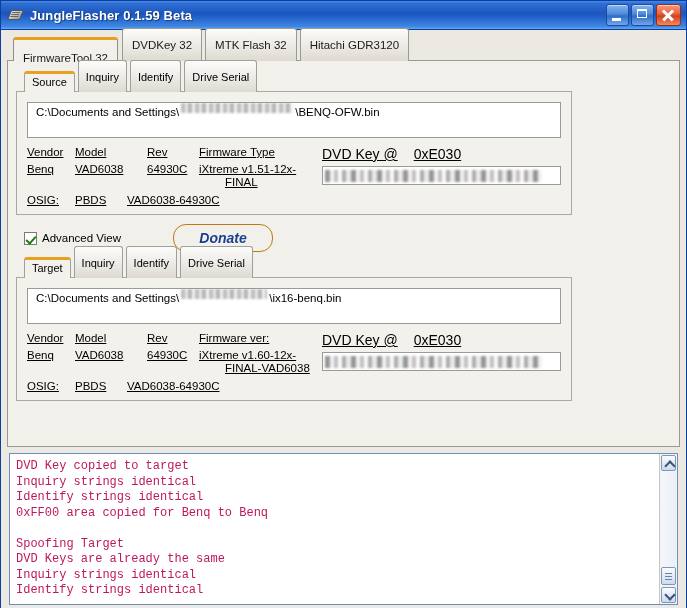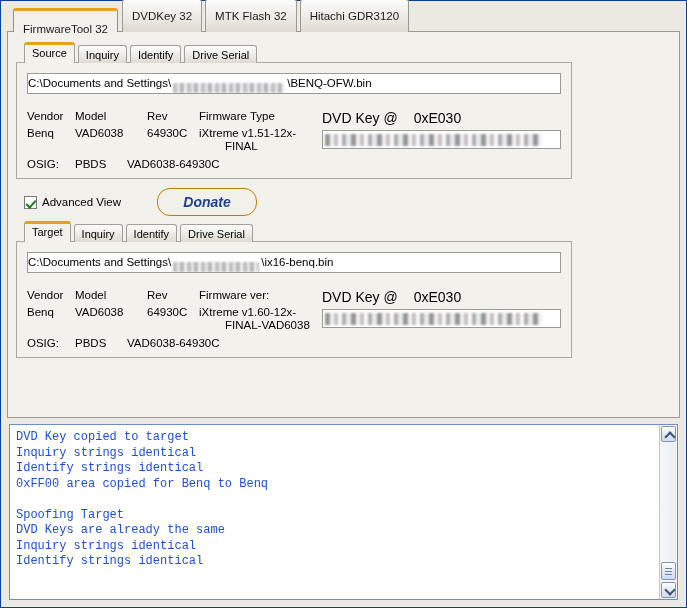--- a/index.html
+++ b/index.html
@@ -149,21 +149,21 @@
 
   
   .panelwrap { position: relative; }
   .subtabstrip {
     display: flex; align-items: flex-end;
     height: 21px;
     padding-left: 8px;
     position: relative; z-index: 3;
   }
   .subtab {
-    height: 18px; box-sizing: border-box;
+    height: 32px; box-sizing: border-box;
     padding: 0 7px;
     margin-right: 3px;
     display: flex; align-items: center;
     font-size: 11px;
     background: linear-gradient(to bottom,#fcfcfb 0%, #eceae5 55%, #dedad2 100%);
     border: 1px solid #a0a099;
     border-bottom: none;
     border-radius: 3px 3px 0 0;
     white-space: nowrap;
   }
@@ -179,48 +179,49 @@
     background: #f3f1ec;
     box-sizing: border-box;
     margin-top: -1px;
     padding: 10px 10px 8px 10px;
     position: relative;
   }
 
   .pathfield {
     box-sizing: border-box;
     width: 100%;
-    height: 21px;
+    height: 36px;
     background: #fff;
     border: 1px solid #9b9b95;
     font-size: 11.5px;
     line-height: 19px;
-    padding: 0 0;
+    padding: 0 8px;
     white-space: nowrap; overflow: hidden;
-    display: flex; align-items: flex-end;
+    display: flex; align-items: flex-start;
   }
   .blurchunk {
     display: inline-block;
     height: 10px;
     margin: 0 2px;
     border-radius: 1px;
     background:
       repeating-linear-gradient(90deg,
         rgba(150,150,150,.62) 0px, rgba(150,150,150,.62) 4px,
         rgba(205,205,205,.5) 4px, rgba(205,205,205,.5) 7px,
         rgba(120,120,120,.55) 7px, rgba(120,120,120,.55) 11px,
         rgba(225,225,225,.45) 11px, rgba(225,225,225,.45) 14px);
     filter: blur(1.1px);
     vertical-align: middle;
   }
 
   .inforow {
     display: flex;
-    margin-top: 16px;
-    font-size: 11.5px;
+    margin-top: 8px;
+    font-size: 11.5px;
+    text-decoration: underline;
   }
   .infoleft { flex: 0 0 285px; }
   .infogrid {
     display: grid;
     grid-template-columns: 48px 72px 52px auto;
     row-gap: 1px;
     line-height: 13px;
   }
   .infogrid .hdr { padding-bottom: 3px; }
   .fwtype { line-height: 13px; }
@@ -256,20 +257,21 @@
         rgba(200,200,205,.4) 21px, rgba(200,200,205,.4) 26px);
     filter: blur(1.3px);
   }
 
   
   .midstrip {
     display: flex; align-items: center;
     margin: 11px 0 7px 0;
     height: 24px;
     padding-left: 8px;
+    gap: 16px;
   }
   .checkbox-wrap { display: flex; align-items: center; gap: 5px; }
   .cbox {
     width: 13px; height: 13px;
     background: #fff;
     border: 1px solid #7b7b74;
     position: relative;
     box-sizing: border-box;
   }
   .cbox::after {
@@ -350,21 +352,21 @@
     position: relative;
   }
   .logtext {
     flex: 1 1 auto;
     padding: 5px 6px;
     font-family: "Liberation Mono", "DejaVu Sans Mono", monospace;
     font-size: 12px;
     line-height: 15.5px;
     white-space: pre;
     overflow: hidden;
-    color: #1d4ed8;
+    color: #be185d;
   }
   .vscroll {
     flex: 0 0 17px;
     background: #f3f3f0;
     border-left: 1px solid #c8c8c2;
     position: relative;
   }
   .arrowbtn {
     position: absolute; left: 1px;
     width: 15px; height: 16px;
@@ -401,20 +403,38 @@
     position: absolute; left: 3px; top: 5px;
     width: 7px; height: 1px; background: #6b83a8;
     box-shadow: 0 3px 0 #6b83a8, 0 6px 0 #6b83a8;
   }
 </style>
 </head>
 <body>
 
 <div class="window">
 
+  <div class="titlebar">
+    <div class="title-icon">
+      <div class="chip"></div>
+    </div>
+    <div class="title-text">JungleFlasher 0.1.59 Beta</div>
+    <div class="title-buttons">
+      <div class="tbtn">
+          <div class="glyph-min"></div>
+        </div>
+      <div class="tbtn">
+          <div class="glyph-max"></div>
+        </div>
+      <div class="tbtn close">
+          <div class="glyph-x1"></div>
+          <div class="glyph-x2"></div>
+        </div>
+    </div>
+  </div>
 
   <div class="client">
 
     <div class="tabstrip">
       <div class="tab active">FirmwareTool 32</div>
       <div class="tab">DVDKey 32</div>
       <div class="tab">MTK Flash 32</div>
       <div class="tab">Hitachi GDR3120</div>
     </div>
 

